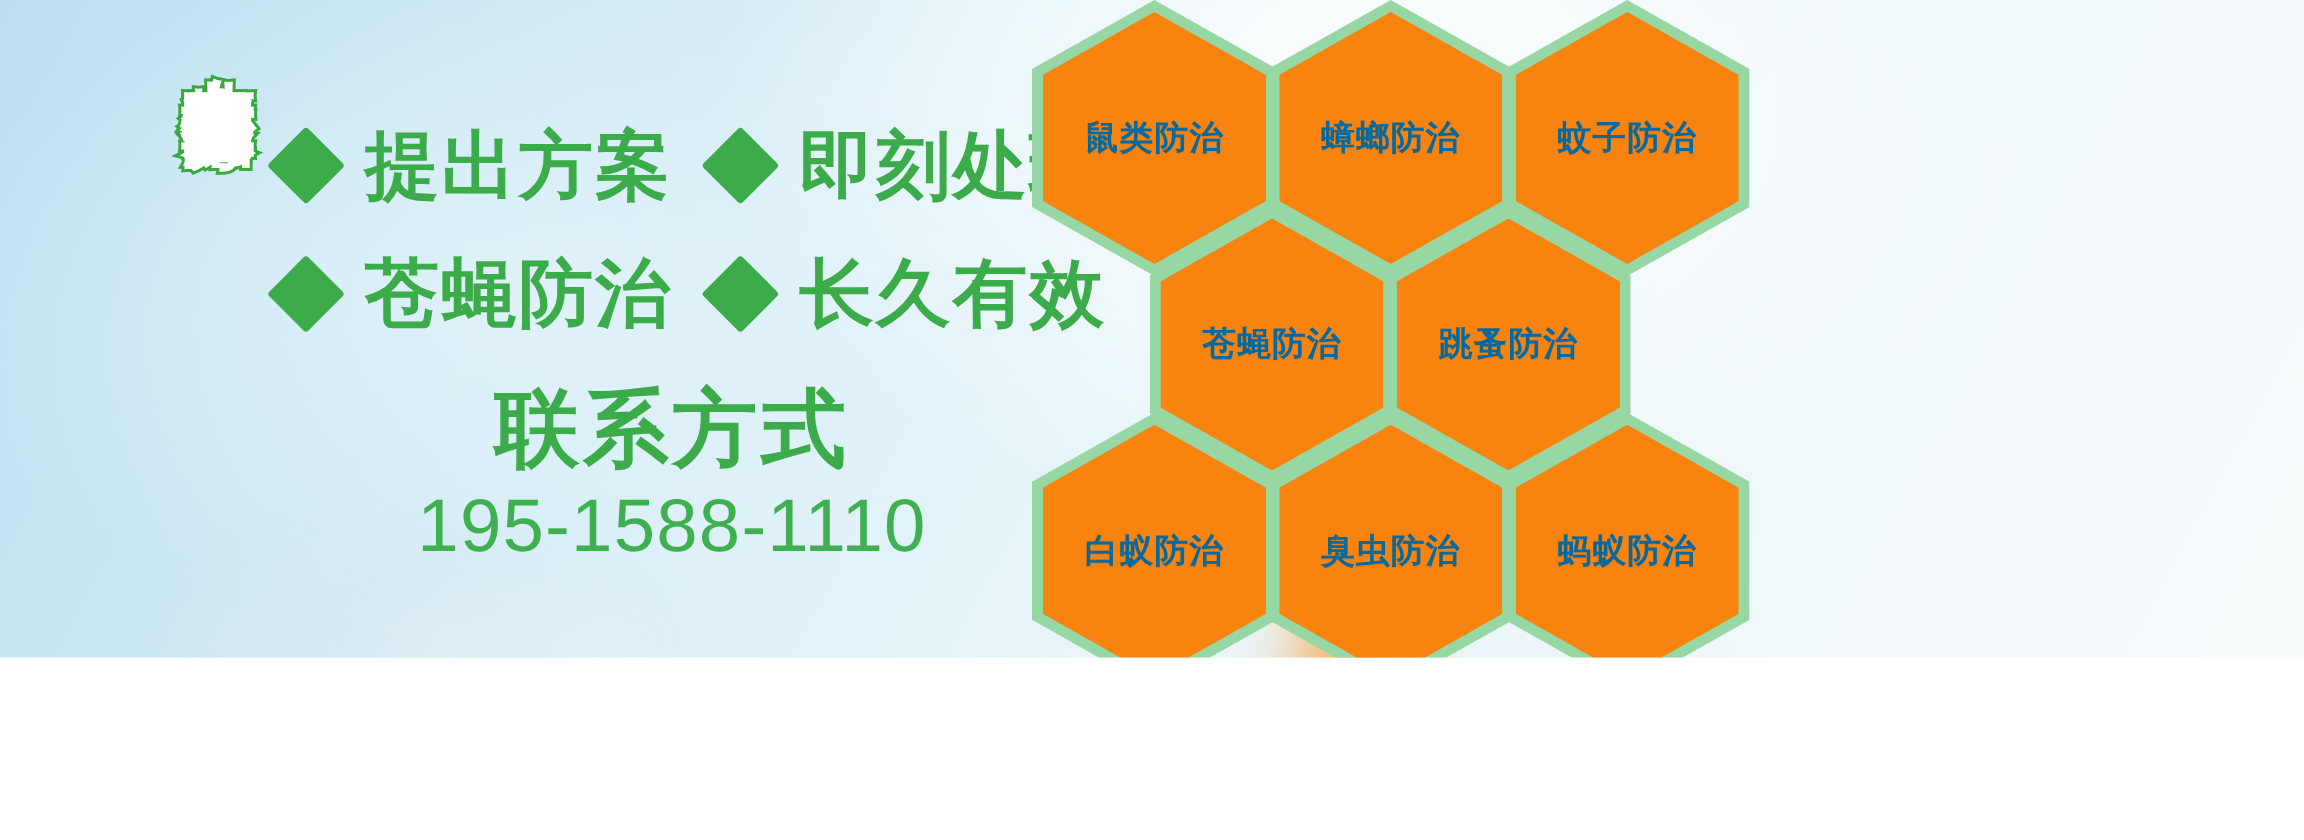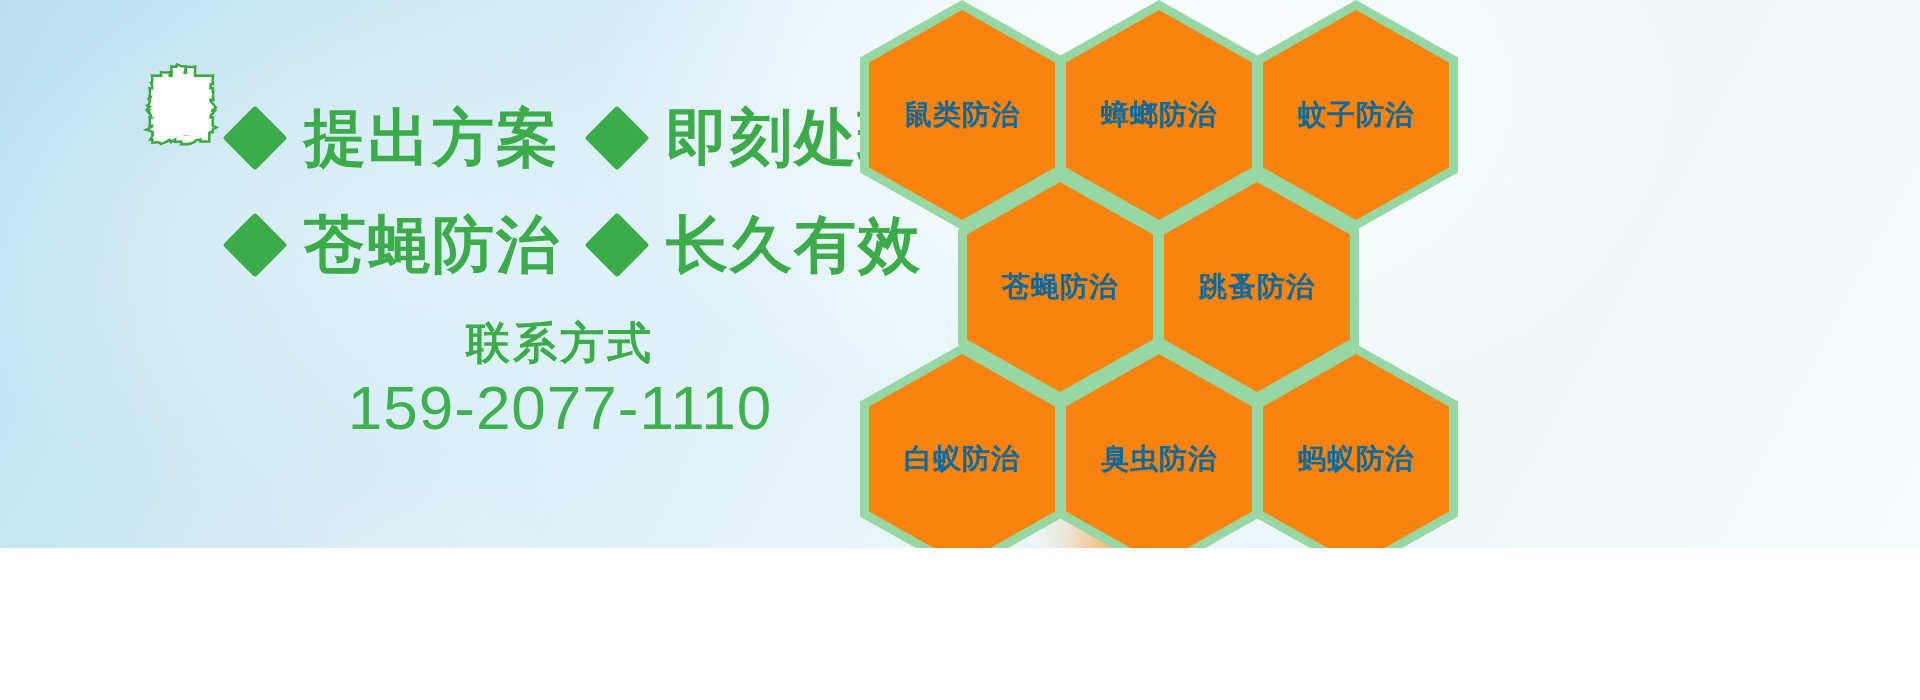--- a/index.html
+++ b/index.html
@@ -65,21 +65,21 @@
   .slogan-text{margin-right:34px;}
   .slogan-text.last{margin-right:0;}
 
   
   #contact{
     position:absolute;left:300px;top:318px;width:520px;
     text-align:center;color:#3cab49;
   }
   #contact-title{
     font-family:"DejaVu Sans","Liberation Sans",sans-serif;
-    font-weight:700;font-size:44px;letter-spacing:3px;line-height:1.12;
+    font-weight:700;font-size:71px;letter-spacing:3px;line-height:1.12;
   }
   .phone{
     font-family:"Liberation Sans","DejaVu Sans",sans-serif;
     font-weight:400;font-size:62px;letter-spacing:1px;line-height:1.32;
     color:#3eb050;
   }
   #phone-landline{margin-top:18px;}
 
   
   #honeycomb{position:absolute;left:856px;top:-6px;width:620px;height:575px;}
@@ -137,21 +137,21 @@
 
   <div id="slogan-row-2" class="slogan-row">
     <span class="dia"></span>
     <span class="slogan-text">苍蝇防治</span>
     <span class="dia"></span>
     <span class="slogan-text last">长久有效</span>
   </div>
 
   <div id="contact">
     <div id="contact-title">联系方式</div>
-    <div id="phone-mobile" class="phone">159-2077-1110</div>
+    <div id="phone-mobile" class="phone">195-1588-1110</div>
   </div>
 
   <div id="honeycomb">
 
     <div class="hex r1 c1">
       <div class="hex-inner"></div>
       <span class="hex-label">鼠类防治</span>
     </div>
     <div class="hex r1 c2">
       <div class="hex-inner"></div>

